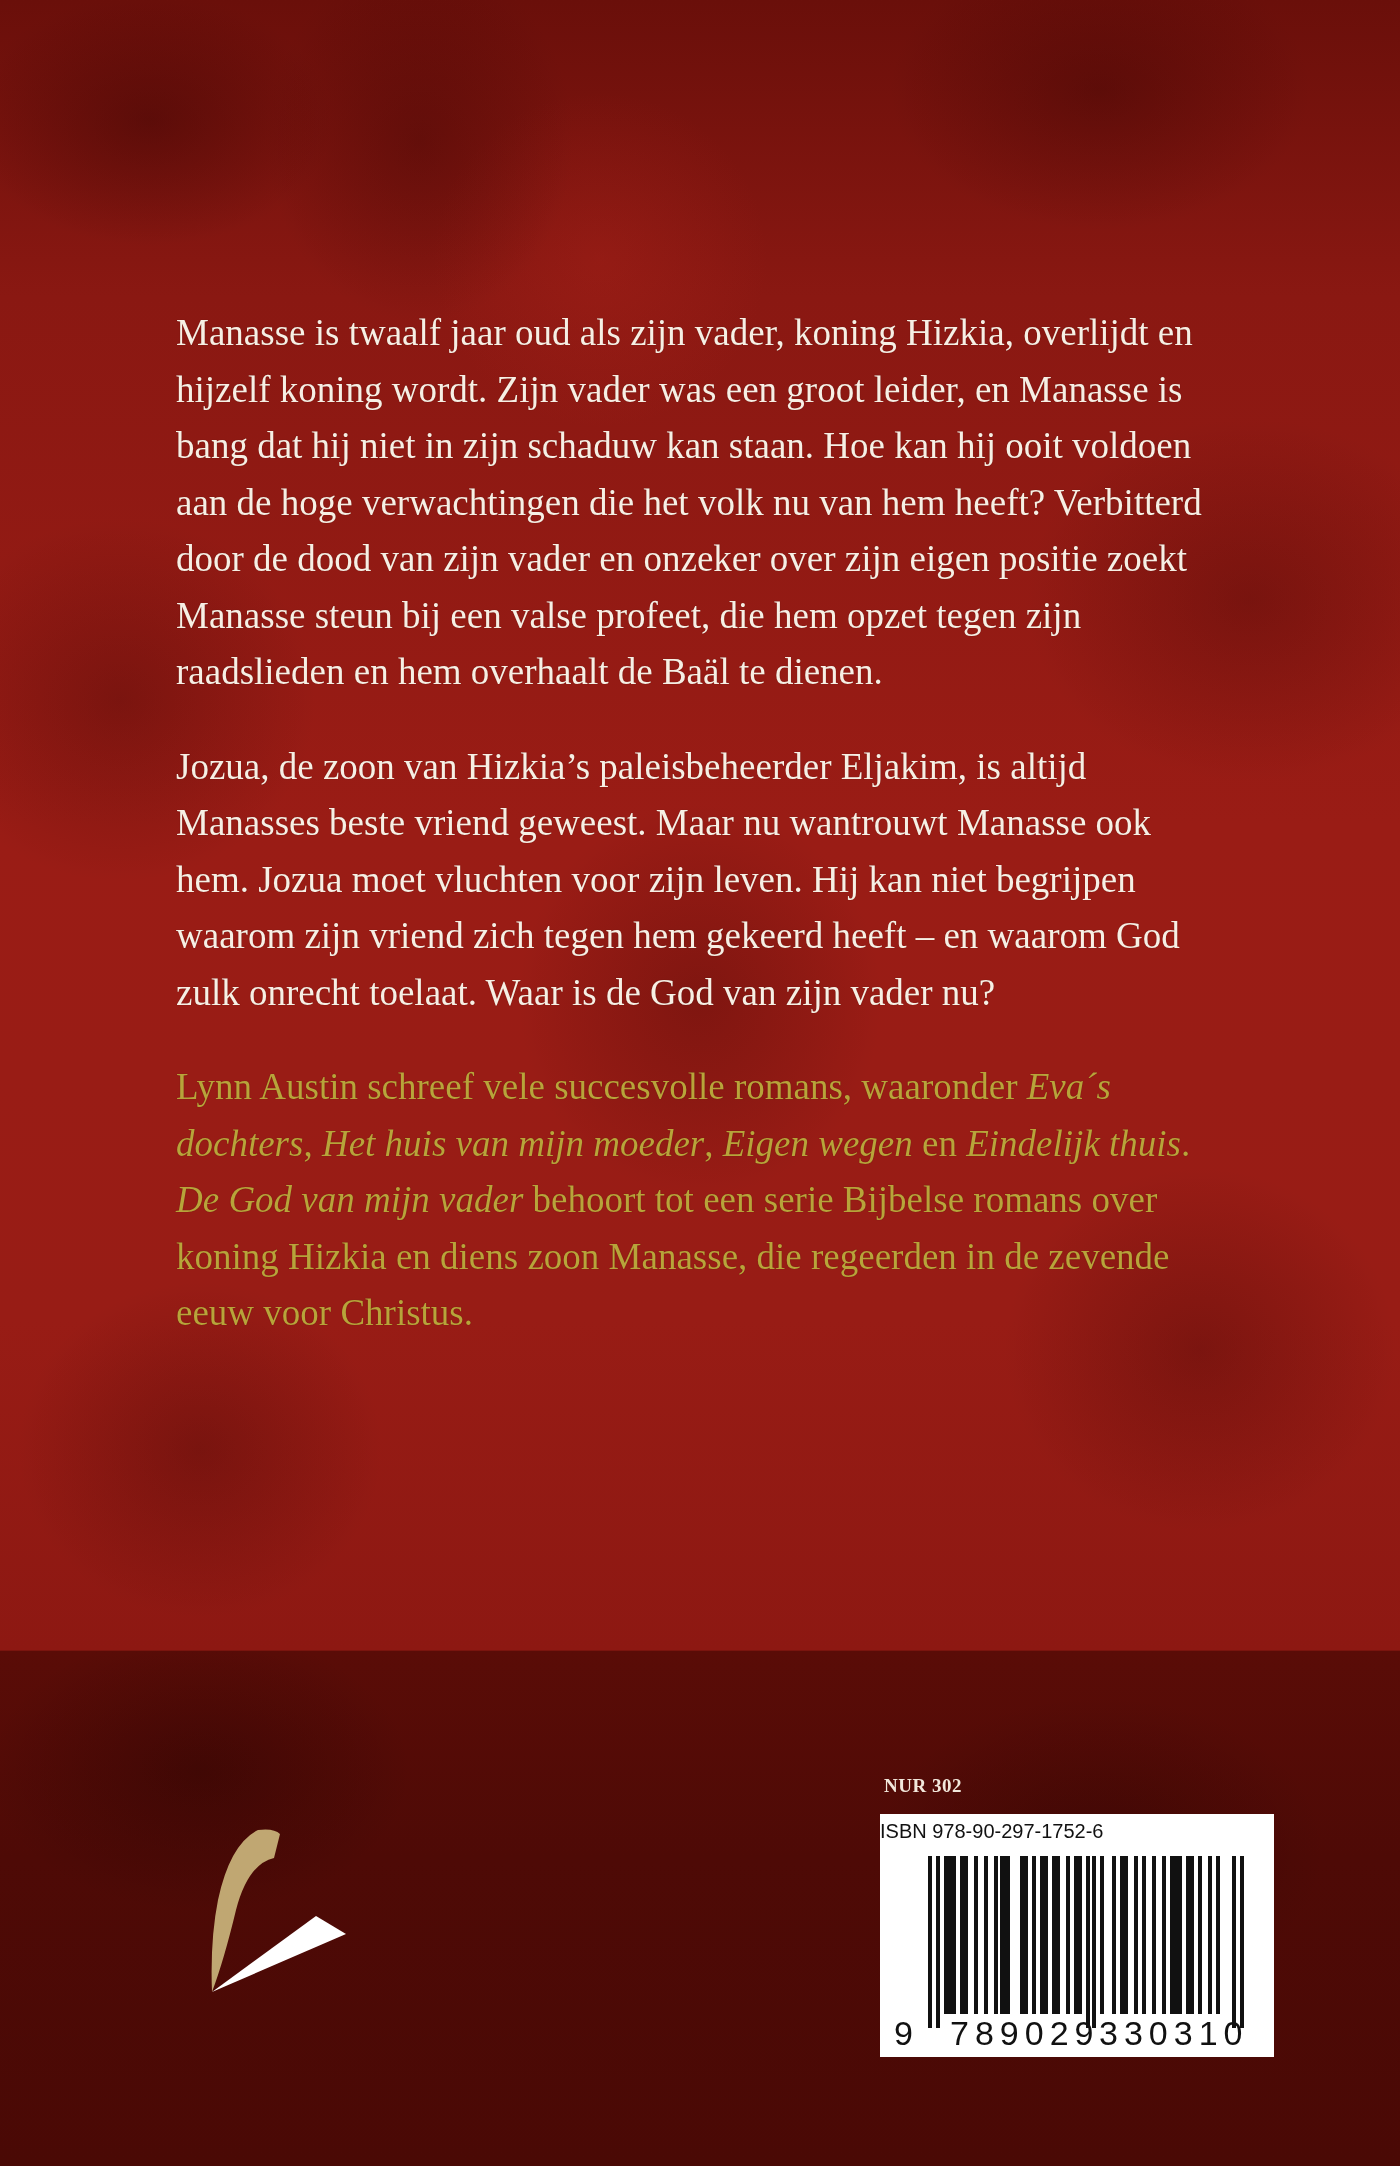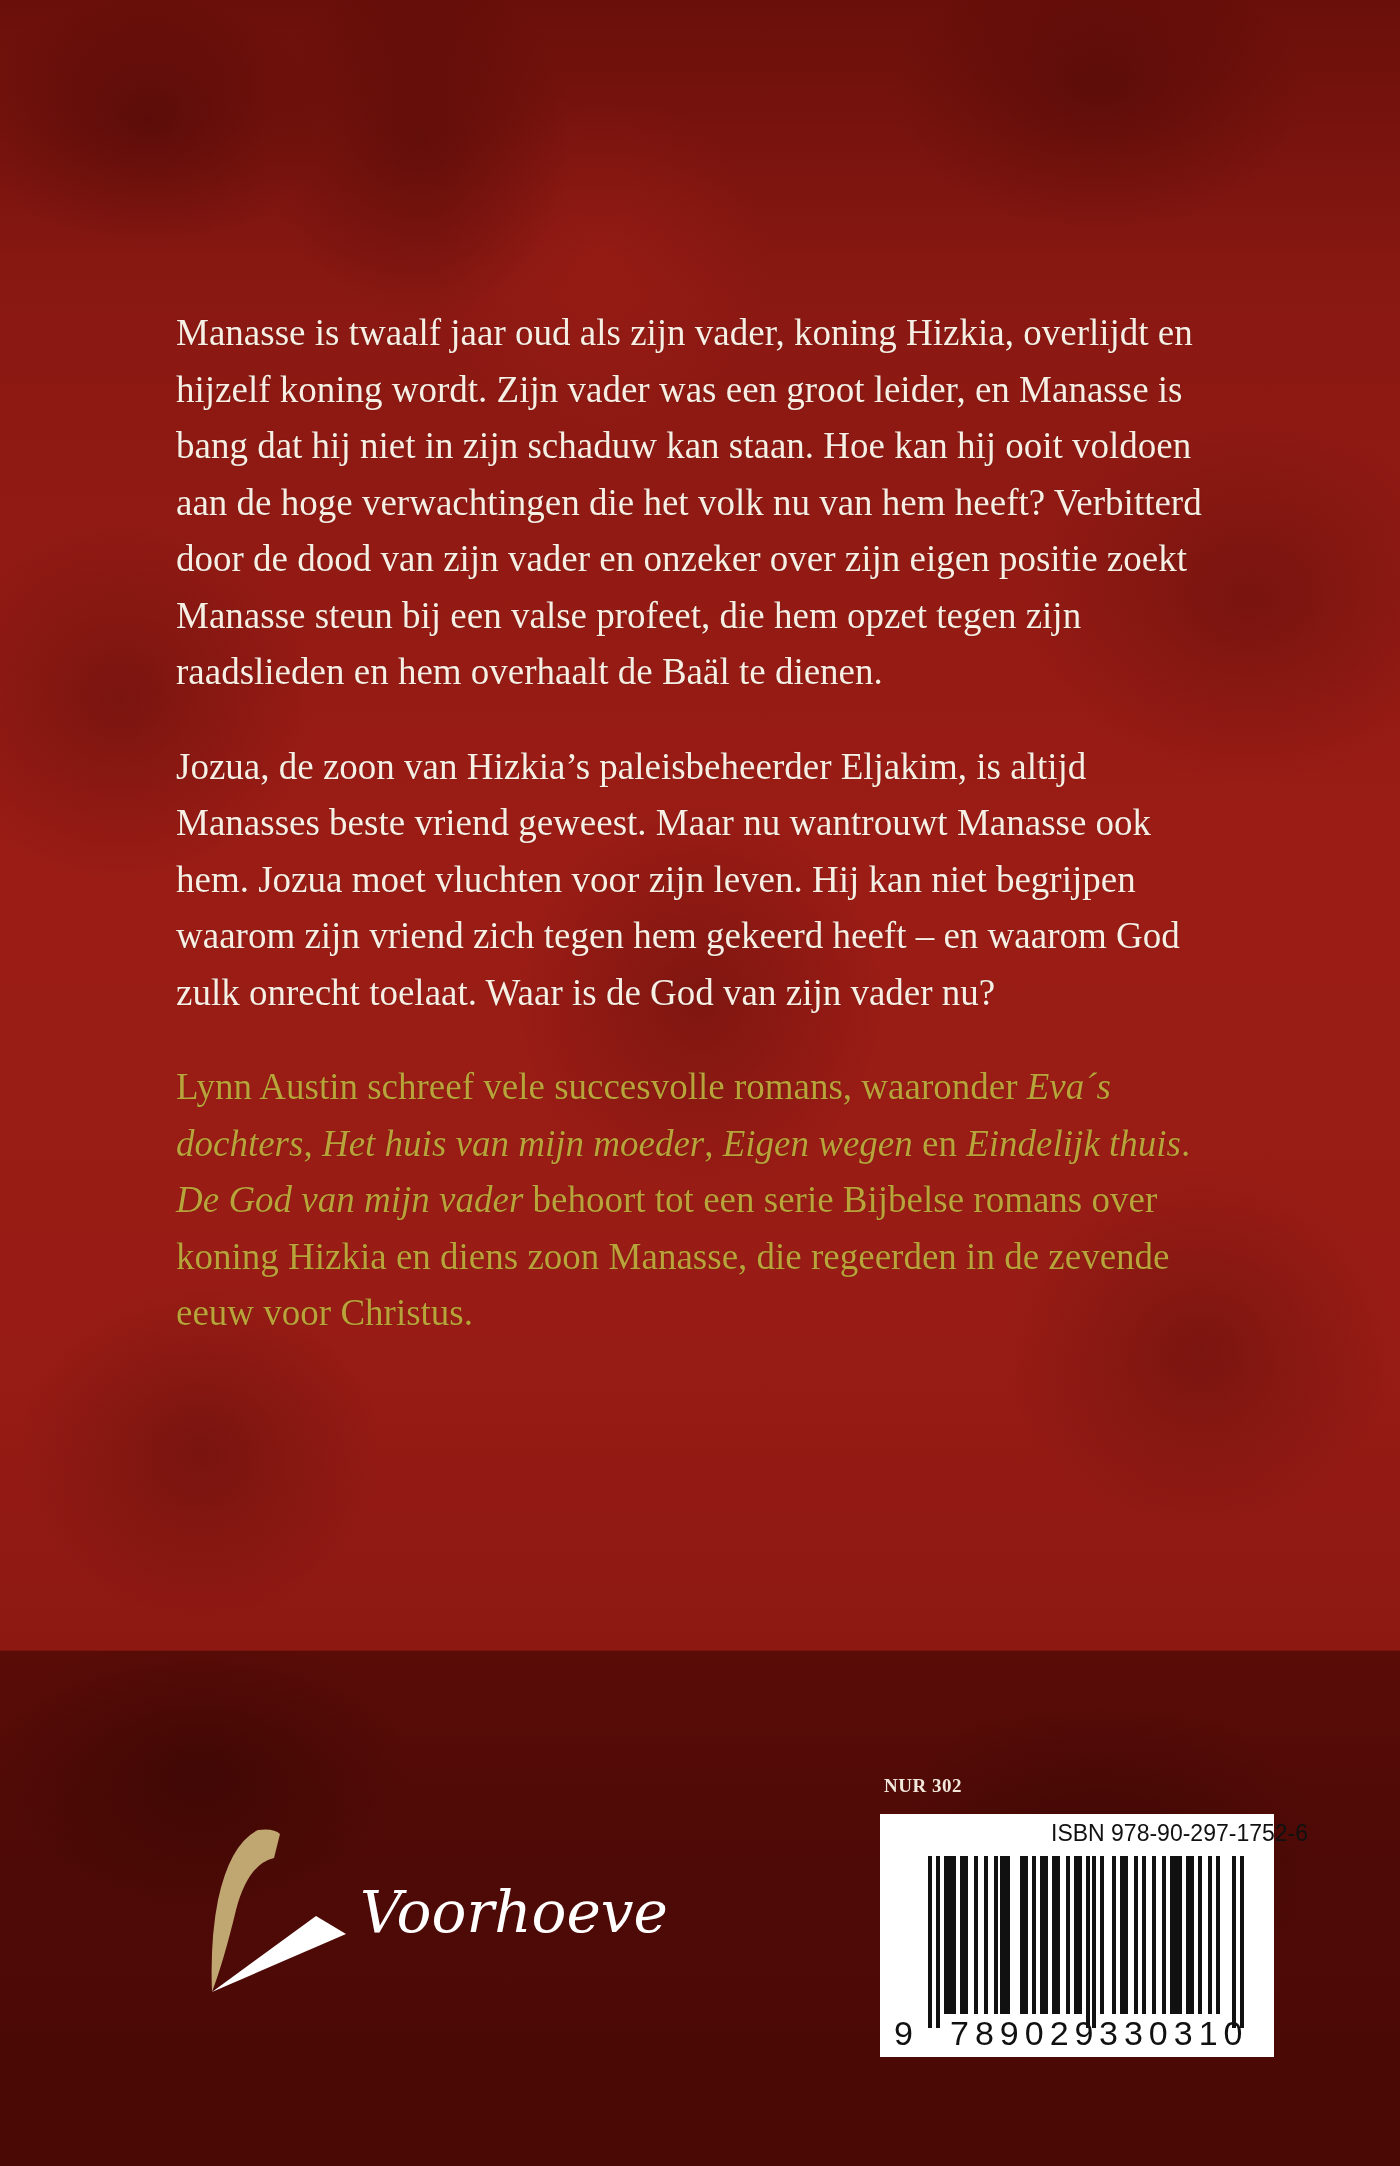--- a/index.html
+++ b/index.html
@@ -41,23 +41,23 @@
   .blurb em { font-style: italic; }
   .nur {
     position: absolute; left: 884px; top: 1775px;
     color: #f2e8dc; font-size: 19px; letter-spacing: 0.5px; font-weight: bold;
   }
   .barcode-box {
     position: absolute; left: 880px; top: 1814px; width: 394px; height: 243px;
     background: #ffffff;
   }
   .isbn-text {
-    position: absolute; left: 0; top: 6px; width: 100%; text-align: right;
+    position: absolute; left: 0; top: 6px; width: 100%; text-align: left;
     font-family: "Liberation Sans", "DejaVu Sans", sans-serif;
-    font-size: 23px; color: #111; margin-left: 34px;
+    font-size: 20px; color: #111;
   }
   .bars {
     position: absolute; left: 48px; top: 42px; width: 316px; height: 172px;
   }
   .bar-digits {
     position: absolute; left: 0; top: 200px; width: 100%; height: 40px;
     font-family: "Liberation Sans", "DejaVu Sans", sans-serif; font-size: 34px; color: #111;
   }
   .bar-digits span { position: absolute; top: 0; }
   .d-first { left: 14px; }
@@ -82,21 +82,20 @@
   <p>Manasse is twaalf jaar oud als zijn vader, koning Hizkia, overlijdt en hijzelf koning wordt. Zijn vader was een groot leider, en Manasse is bang dat hij niet in zijn schaduw kan staan. Hoe kan hij ooit voldoen aan de hoge verwachtingen die het volk nu van hem heeft? Verbitterd door de dood van zijn vader en onzeker over zijn eigen positie zoekt Manasse steun bij een valse profeet, die hem opzet tegen zijn raadslieden en hem overhaalt de Baäl te dienen.</p>
   <p>Jozua, de zoon van Hizkia’s paleisbeheerder Eljakim, is altijd Manasses beste vriend geweest. Maar nu wantrouwt Manasse ook hem. Jozua moet vluchten voor zijn leven. Hij kan niet begrijpen waarom zijn vriend zich tegen hem gekeerd heeft – en waarom God zulk onrecht toelaat. Waar is de God van zijn vader nu?</p>
   <p class="author"><span>Lynn Austin schreef vele succesvolle romans, waaronder </span><em>Eva´s dochters</em><span>, </span><em>Het huis van mijn moeder</em><span>, </span><em>Eigen wegen</em><span> en </span><em>Eindelijk thuis</em><span>. </span><em>De God van mijn vader</em><span> behoort tot een serie Bijbelse romans over koning Hizkia en diens zoon Manasse, die regeerden in de zevende eeuw voor Christus.</span></p>
 </div>
 
 <div class="publisher">
   <svg width="160" height="180" viewBox="0 0 160 180" style="position:absolute;left:0;top:0">
     <path d="M 70 10 Q 86 8 92 14 L 86 38 Q 60 44 48 90 Q 36 140 24 172 Q 22 120 30 80 Q 42 24 70 10 Z" fill="#c0a772"></path>
     <path d="M 24 172 L 128 96 L 158 114 Z" fill="#ffffff"></path>
   </svg>
-  <span class="publisher-name">Voorhoeve</span>
 </div>
 
 <div class="nur">NUR 302</div>
 
 <div class="barcode-box">
   <div class="isbn-text">ISBN 978-90-297-1752-6</div>
   <svg class="bars" viewBox="0 0 316 172" preserveAspectRatio="none">
     <g fill="#111">
       <rect x="0" y="0" width="4" height="172"></rect>
         <rect x="8" y="0" width="4" height="172"></rect>

